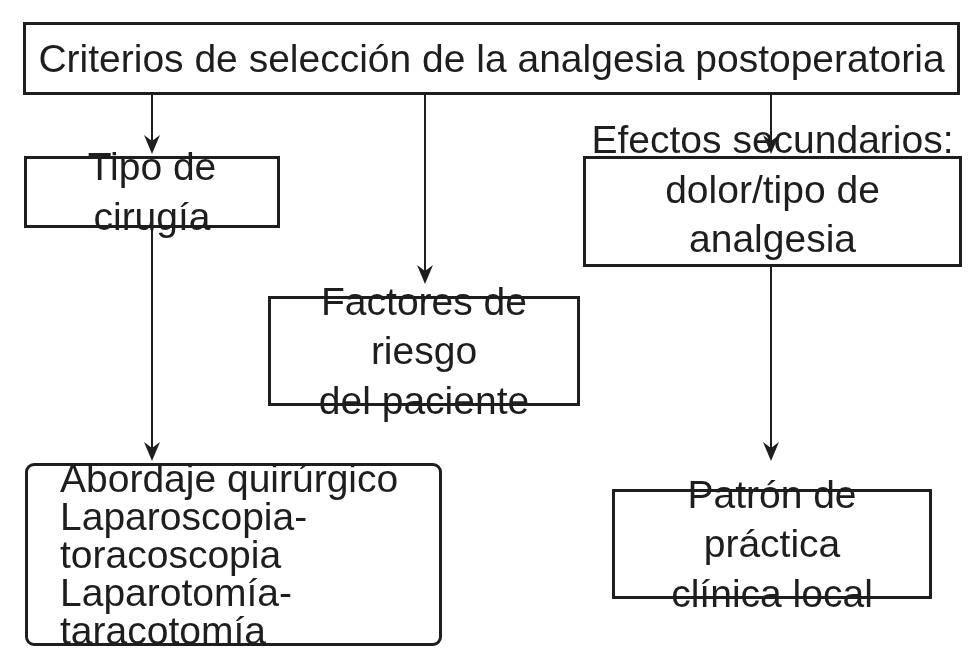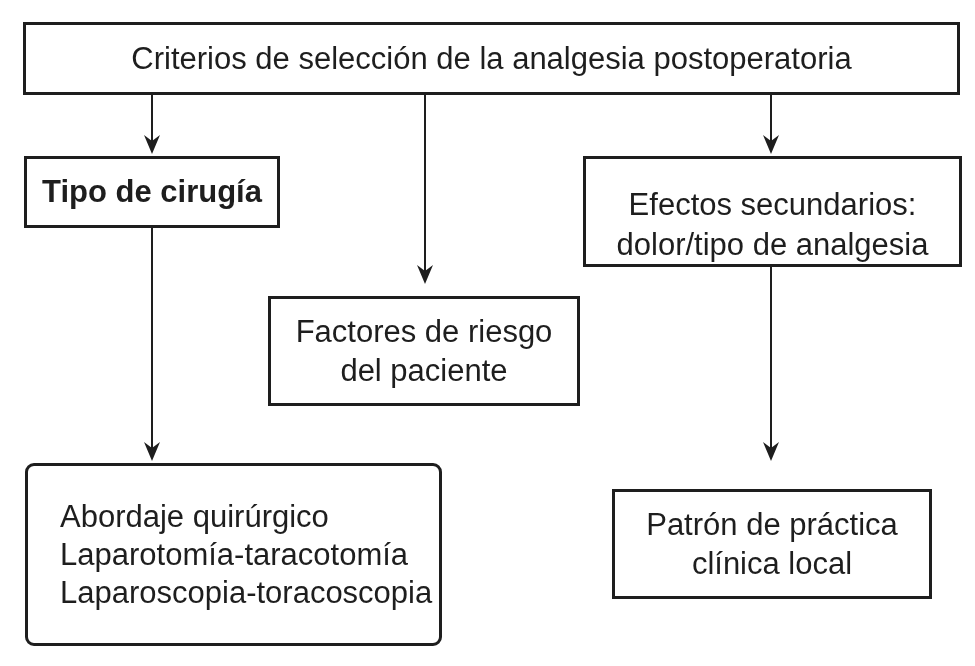--- a/index.html
+++ b/index.html
@@ -26,26 +26,26 @@
   }
   .box {
     position: absolute;
     box-sizing: border-box;
     border: 3px solid currentColor;
     background: var(--bg, #ffffff);
     display: flex;
     align-items: center;
     justify-content: center;
     text-align: center;
-    font-size: 31px;
+    font-size: 39px;
     line-height: 1.27;
     white-space: pre-line;
   }
   .box-criterios { left: 23px;  top: 22px;  width: 937px; height: 73px; }
-  .box-tipo      { left: 24px;  top: 156px; width: 256px; height: 72px; font-weight: bold; }
+  .box-tipo      { left: 24px;  top: 156px; width: 256px; height: 72px; }
   .box-efectos   { left: 583px; top: 156px; width: 379px; height: 111px; align-items: flex-end; }
   .box-factores  { left: 268px; top: 296px; width: 312px; height: 110px; }
   .box-abordaje  {
     left: 25px; top: 463px; width: 417px; height: 183px;
     flex-direction: column;
     align-items: flex-start;
     justify-content: center;
     text-align: left;
     padding-left: 32px;
     white-space: normal;
@@ -95,22 +95,22 @@
 dolor/tipo de analgesia</span>
   </div>
 
   <div class="box box-factores">
     <span>Factores de riesgo
 del paciente</span>
   </div>
 
   <div class="box box-abordaje">
     <div class="list-line">Abordaje quirúrgico</div>
+    <div class="list-line">Laparoscopia-toracoscopia</div>
     <div class="list-line">Laparotomía-taracotomía</div>
-    <div class="list-line">Laparoscopia-toracoscopia</div>
   </div>
 
   <div class="box box-patron">
     <span>Patrón de práctica
 clínica local</span>
   </div>
 
 </div>
 
 </body></html>

